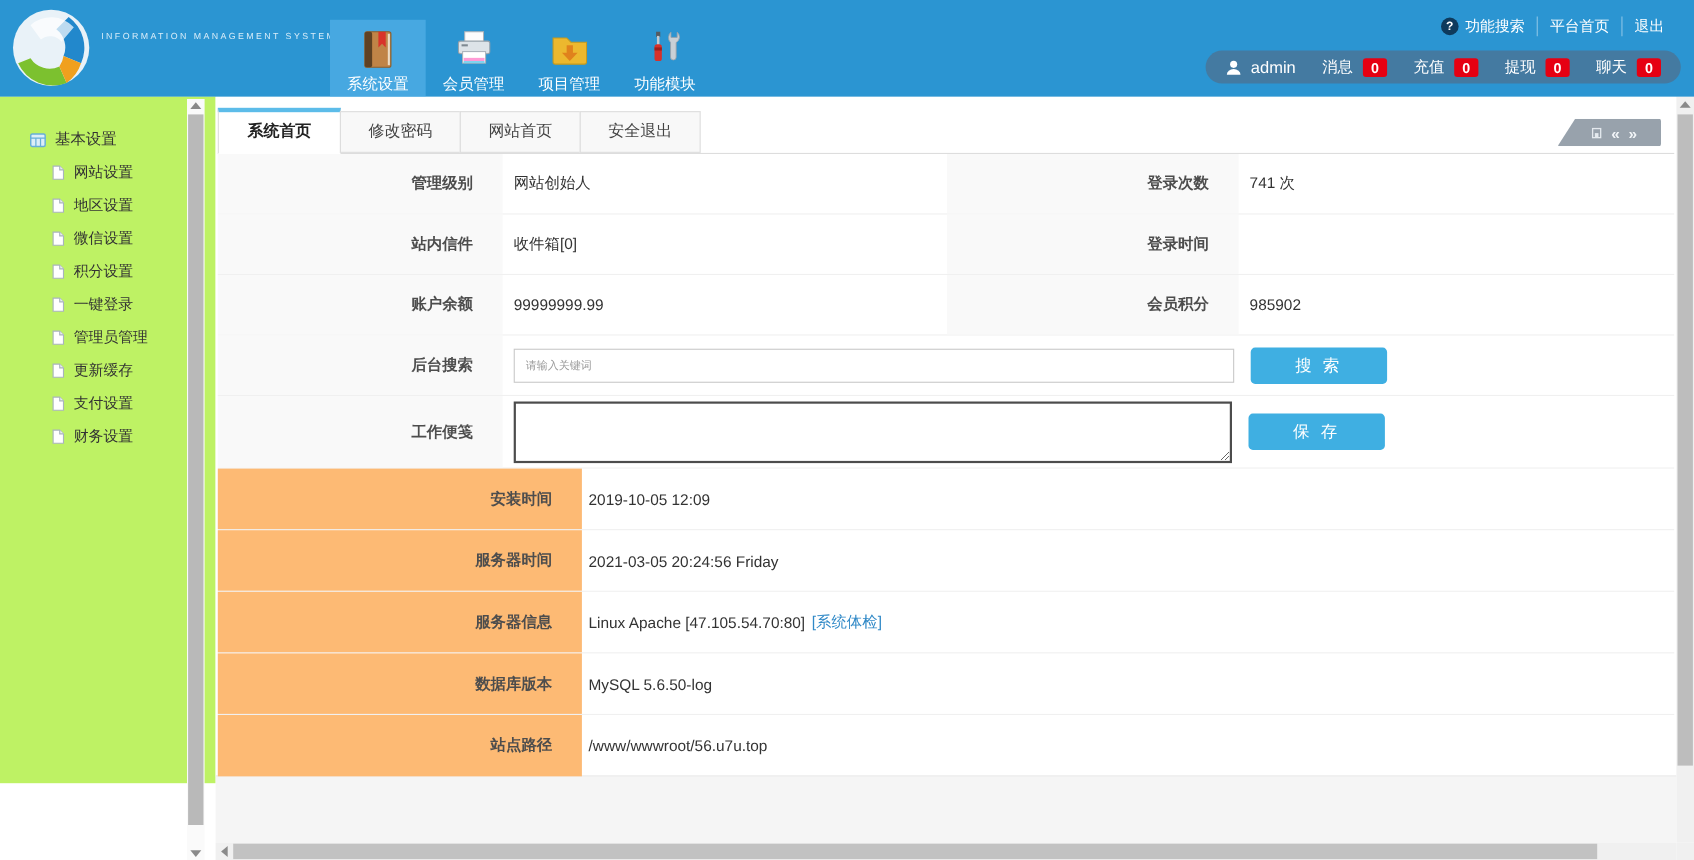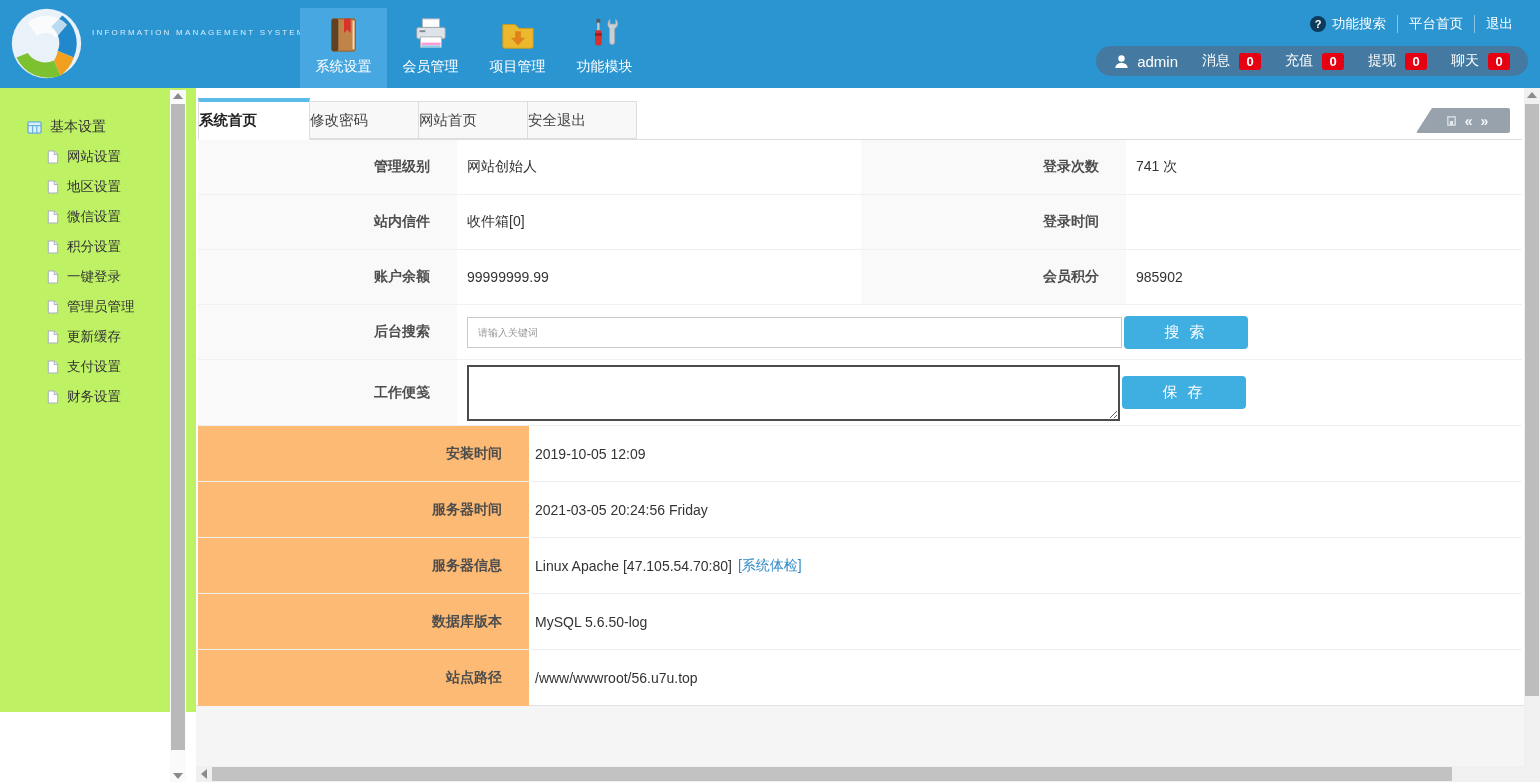--- a/index.html
+++ b/index.html
@@ -5,21 +5,21 @@
   html,body{margin:0;padding:0;background:#fff;}
   #app{position:relative;width:1540px;height:782px;overflow:hidden;background:#fff;
        font-family:"Liberation Sans","DejaVu Sans",sans-serif;color:#333;font-size:14px;}
 
   
   .header{position:absolute;left:0;top:0;width:1540px;height:88px;background:#2b95d2;}
   .logo-sphere{position:absolute;left:9px;top:6px;width:75px;height:75px;}
   .logo-text{position:absolute;left:92px;top:22px;}
   .logo-title{color:#fff;font-size:24px;font-weight:bold;letter-spacing:1px;text-shadow:0 1px 2px rgba(0,60,110,.35);}
   .logo-sub{color:#d9edf9;font-size:8px;letter-spacing:2.2px;margin-top:6px;}
-  .nav{position:absolute;left:300px;top:8px;height:88px;display:flex;}
+  .nav{position:absolute;left:300px;top:18px;height:88px;display:flex;}
   .nav-item{position:relative;width:87px;height:88px;display:flex;flex-direction:column;align-items:center;cursor:pointer;}
   .nav-item.active{background:#47a8e1;}
   .nav-item.active .green-bar{position:absolute;left:0;bottom:0;width:100%;height:5px;background:#76cb21;}
   .nav-icon{margin-top:8px;width:38px;height:38px;}
   .nav-label{margin-top:4px;color:#fff;font-size:14px;}
   .quick{position:absolute;top:15px;right:16px;display:flex;align-items:center;color:#fff;font-size:13.5px;}
   .q-item{display:flex;align-items:center;padding:0 11px;cursor:pointer;}
   .q-item + .q-item{border-left:1px solid rgba(255,255,255,.45);}
   .help-ic{display:inline-block;width:16px;height:16px;line-height:16px;border-radius:50%;
            background:#0e3a5c;color:#fff;font-size:11px;font-weight:bold;text-align:center;margin-right:6px;}
@@ -51,21 +51,21 @@
   .vscroll .v-thumb{position:absolute;top:16px;left:1px;width:14px;height:592px;background:#bdbdbd;}
   .hscroll{position:absolute;left:196px;top:766px;width:1328px;height:16px;background:#f0f0f0;}
   .hscroll .h-left{position:absolute;left:5px;top:3px;}
   .hscroll .h-thumb{position:absolute;left:16px;top:1px;width:1240px;height:14px;background:#c2c2c2;}
   .sb-corner{position:absolute;left:1524px;top:766px;width:16px;height:16px;background:#f0f0f0;}
 
   
   .panel{position:absolute;left:196px;top:88px;width:1328px;height:618px;background:#fff;box-sizing:border-box;
          border-bottom:1px solid #e2e2e2;padding:0 2px;}
   .tabbar{position:relative;margin-top:12px;height:40px;border-bottom:1px solid #ddd;display:flex;align-items:flex-end;box-sizing:border-box;}
-  .tab{box-sizing:border-box;width:110px;height:38px;line-height:36px;background:#f8f8f8;
+  .tab{box-sizing:border-box;width:110px;height:38px;line-height:36px;text-align:center;background:#f8f8f8;
        border:1px solid #ddd;margin-right:-1px;font-size:14.5px;color:#444;cursor:pointer;font-family:Liberation Serif, serif;}
   .tab.active{width:112px;height:42px;line-height:36px;background:#fff;border-top:4px solid #5cbce9;
               border-bottom:1px solid #fff;margin-bottom:-1px;font-weight:bold;color:#222;}
   .panel-widget{position:absolute;right:12px;top:8px;width:86px;height:25px;background:#98a2ac;border-radius:2px;
                 clip-path:polygon(16px 0,100% 0,100% 100%,0 100%);display:flex;align-items:center;justify-content:center;
                 gap:8px;color:#eef1f5;font-size:14px;cursor:pointer;padding-left:8px;}
   .chev{font-size:14px;font-weight:bold;color:#f2f5f8;line-height:1;}
 
   .row{display:flex;height:55px;border-bottom:1px solid #f0f0f0;box-sizing:border-box;align-items:stretch;}
   .lc{width:259px;background:#f9f9f9;display:flex;align-items:center;justify-content:flex-end;
@@ -73,21 +73,21 @@
   .vc{display:flex;align-items:center;padding-left:10px;box-sizing:border-box;color:#333;}
   .vc.vleft{width:404px;}
   .lc.lright{width:265px;}
   .vc.vright{flex:1;}
   .row-memo{height:66px;border-bottom:1px solid #f0f0f0;}
   .search-input{margin-left:10px;width:655px;height:31px;border:1px solid #c9c9c9;box-sizing:border-box;
                 padding:0 10px;font-size:10px;color:#333;font-family:inherit;outline:none;align-self:center;}
   .search-input::placeholder{color:#9a9a9a;}
   .memo-ta{margin-left:10px;width:653px;height:56px;border:2px solid #4c4c4c;box-sizing:border-box;resize:both;
            padding:4px 8px;font-size:14px;font-family:inherit;outline:none;align-self:center;}
-  .btn{margin-left:2px;width:124px;height:33px;background:#3fafe2;border:none;border-radius:4px;color:#fff;
+  .btn{margin-left:15px;width:124px;height:33px;background:#3fafe2;border:none;border-radius:4px;color:#fff;
        font-size:15px;letter-spacing:3px;cursor:pointer;align-self:center;font-family:inherit;}
   .drow{display:flex;height:56px;border-bottom:1px solid #f0f0f0;box-sizing:border-box;align-items:stretch;}
   .drow:last-child{border-bottom:none;}
   .dlc{width:331px;background:#fdba74;display:flex;align-items:center;justify-content:flex-end;
        padding-right:27px;box-sizing:border-box;color:#4d4d4d;font-weight:bold;}
   .dvc{flex:1;display:flex;align-items:center;padding-left:6px;color:#333;}
   .link{color:#3089c7;margin-left:6px;cursor:pointer;}
   .substrip{position:absolute;left:196px;top:706px;width:1328px;height:60px;background:#f5f5f5;}
 </style>
 </head>

